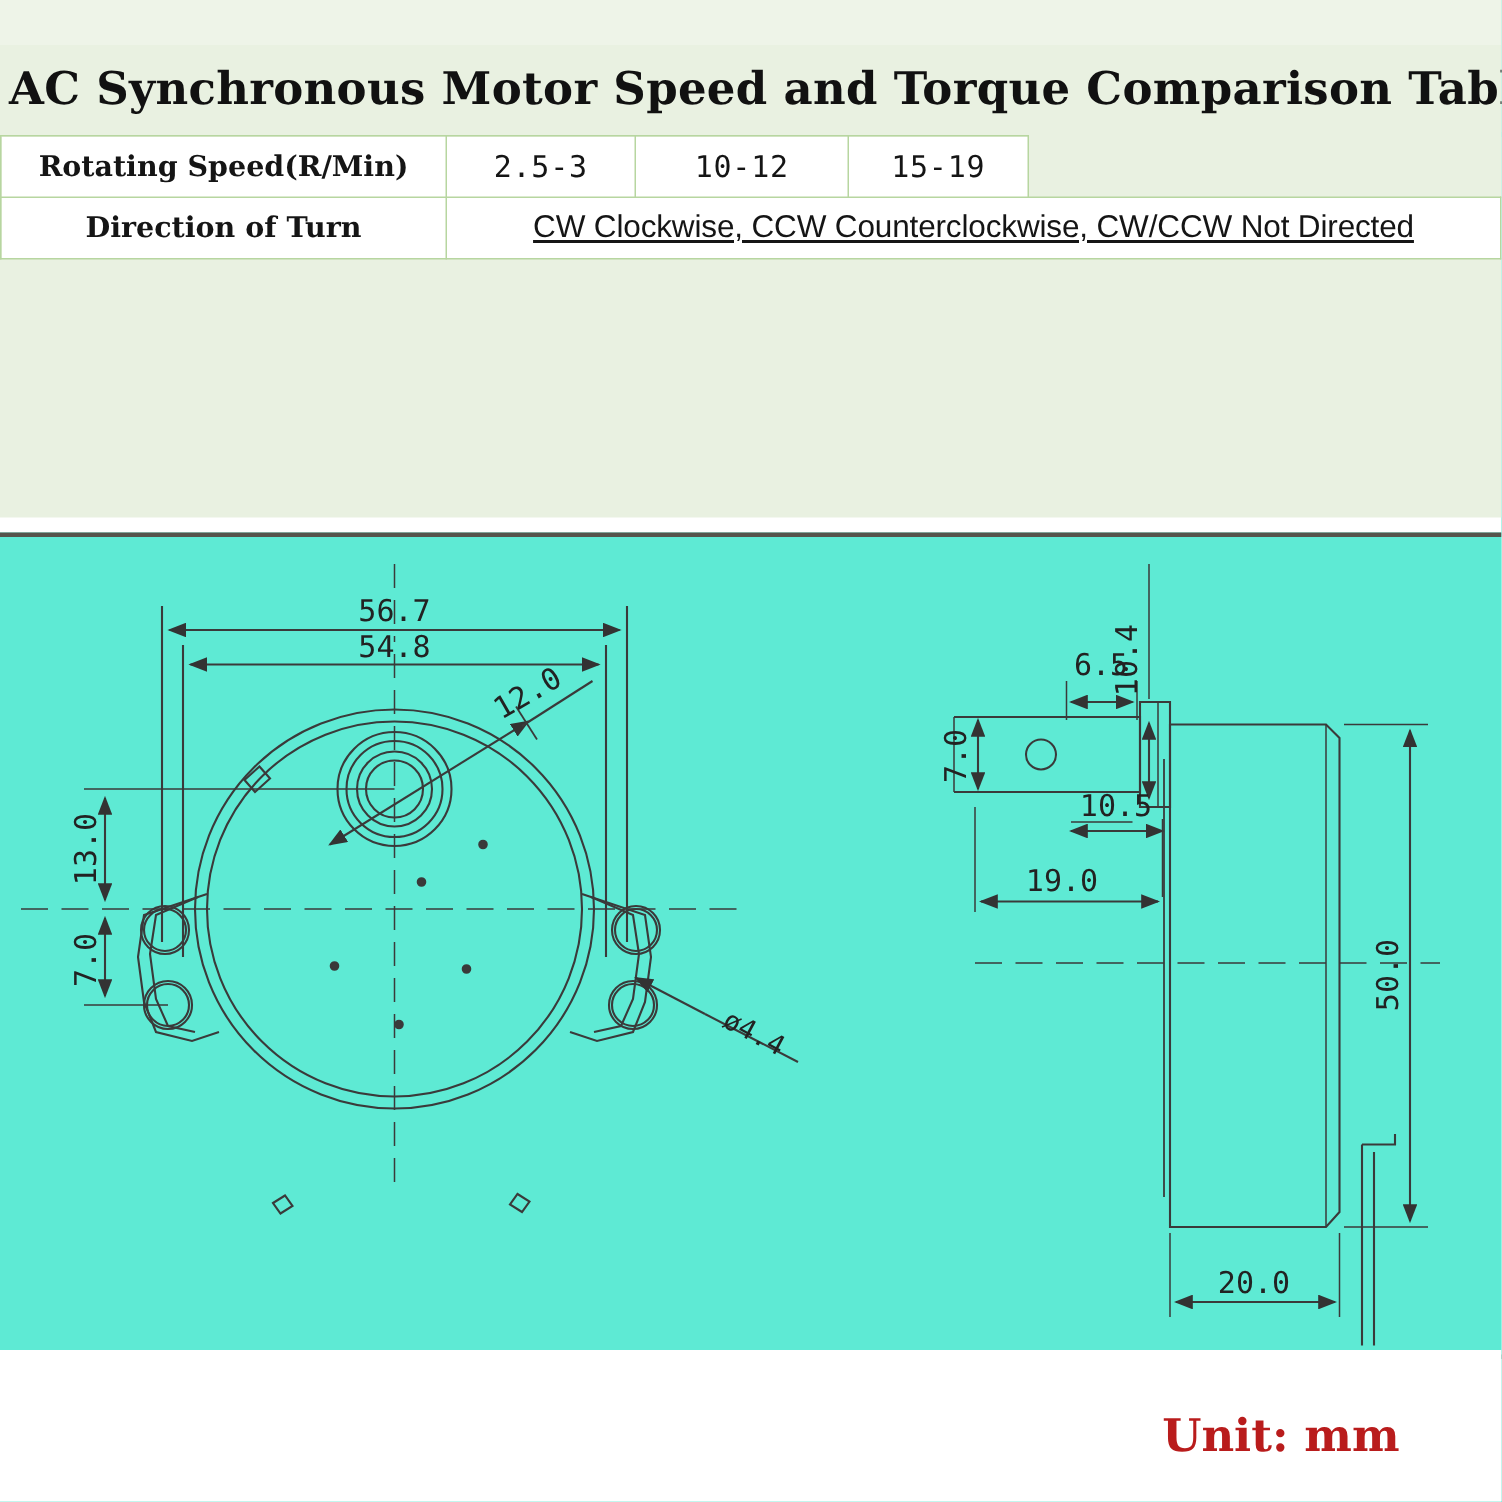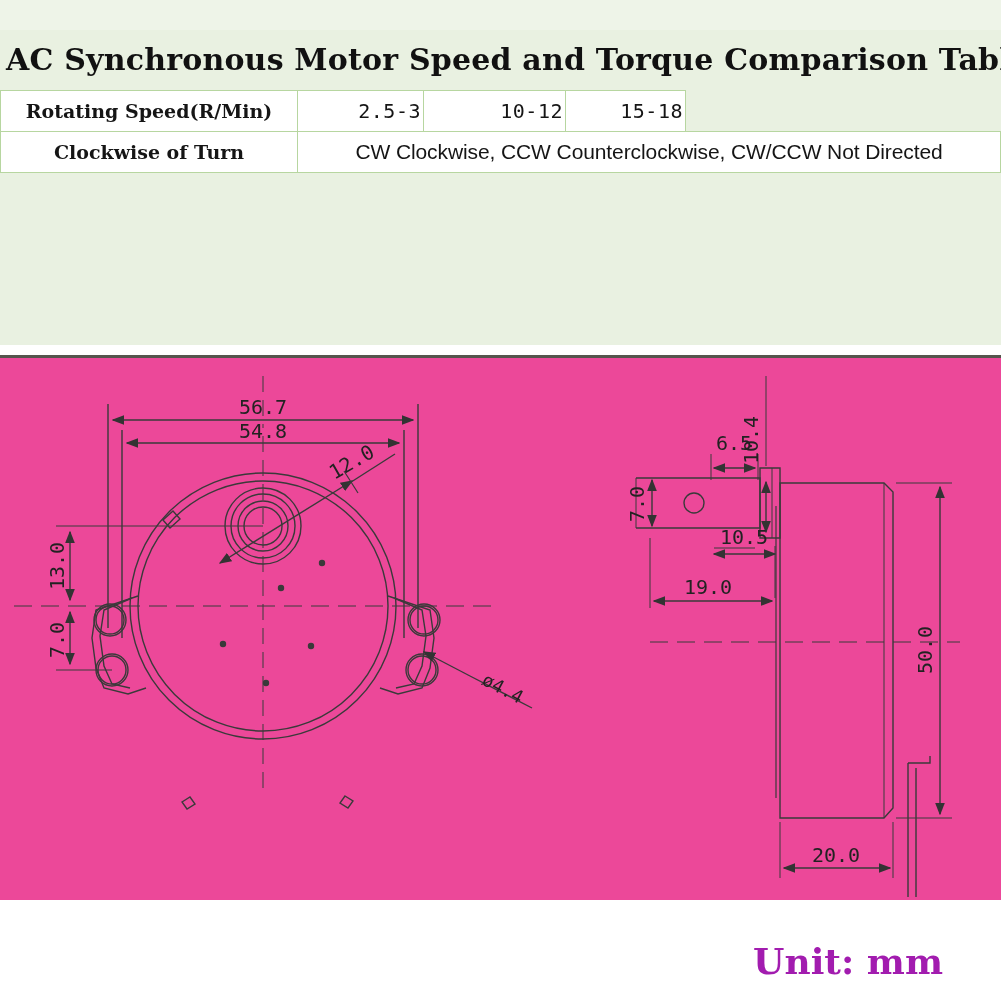--- a/index.html
+++ b/index.html
@@ -53,40 +53,40 @@
     color:#151515;
     padding:0 2px;
     overflow:hidden;
     white-space:nowrap;
   }
   .spec-table td.val{
     font-family:"DejaVu Sans Mono", monospace;
     font-weight:normal;
     font-size:20px;
     letter-spacing:0.5px;
-    text-align:right;
   }
   .spec-table td.label{
     font-size:19px;
     margin-left:23px;
   }
   .spec-table td.blank{
     border:none;background:#e9f1e1;
   }
   .spec-table td.dir{
     font-family:"Liberation Sans", sans-serif;
     font-weight:normal;
     font-size:21px;
     letter-spacing:-0.1px;
+    text-decoration:underline;
   }
 
   
   .draw-panel{
     position:absolute;left:0;top:355px;width:1001px;height:545px;
-    background:#ec4899;
+    background:#5eead4;
     border-top:3px solid #55544c;
     border-bottom:3px solid #55544c;
     overflow:hidden;
   }
   .draw-svg{position:absolute;left:0;top:0;}
 
   .watermark{
     position:absolute;left:520px;top:832px;
     font-family:"Liberation Sans", sans-serif;
     font-weight:bold;
@@ -97,50 +97,50 @@
     white-space:nowrap;
     pointer-events:none;
   }
 
   
   .footer{
     position:absolute;left:0;top:900px;width:1001px;height:101px;
     background:#ffffff;
   }
   .unit-label{
-    position:absolute;right:58px;top:940px;
+    position:absolute;right:68px;top:940px;
     font-family:"DejaVu Serif", serif;
     font-weight:bold;
-    font-size:36px;
-    color:#a21caf;
+    font-size:30px;
+    color:#b91c1c;
     white-space:nowrap;
   }
 </style>
 </head>
 <body>
 
 <div class="page">
 
   <div class="table-block">
     <div class="top-strip"></div>
     <div class="title-bar">
       <div class="title-text">AC Synchronous Motor Speed and Torque Comparison Table</div>
     </div>
 
     <table class="spec-table">
       <tbody>
         <tr>
           <td class="label" style="width:292px">Rotating Speed(R/Min)</td>
           <td class="val" style="width:121px">2.5-3</td>
           <td class="val" style="width:137px">10-12</td>
-          <td class="val" style="width:115px">15-18</td>
+          <td class="val" style="width:115px">15-19</td>
           <td class="blank"></td>
         </tr>
         <tr>
-          <td class="label">Clockwise of Turn</td>
+          <td class="label">Direction of Turn</td>
           <td class="dir" colspan="4">CW Clockwise, CCW Counterclockwise, CW/CCW Not Directed</td>
         </tr>
       </tbody>
     </table>
   </div>
 
   <div class="draw-panel">
     <svg class="draw-svg" width="1001" height="539" viewBox="0 0 1001 539">
       <defs>
         <marker id="ah" markerWidth="9" markerHeight="7" refX="8" refY="3.5" orient="auto">

